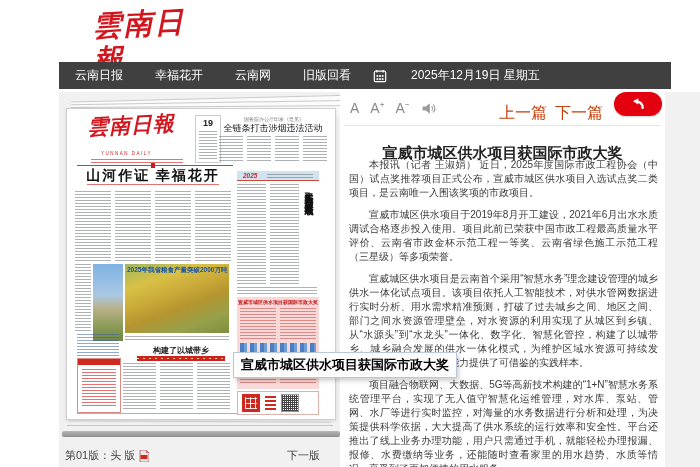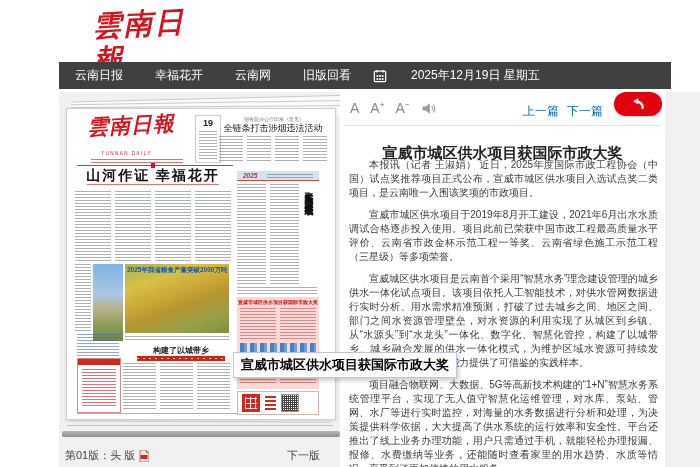--- a/index.html
+++ b/index.html
@@ -105,21 +105,21 @@
   
   .pager-edition{position:absolute;left:6px;top:356px;font-size:11px;color:#444;display:flex;align-items:center;gap:4px;cursor:pointer;}
   .pager-next{position:absolute;left:228px;top:356px;font-size:11px;color:#444;cursor:pointer;}
 
   
   .article-card{position:absolute;left:281px;top:0;width:325px;height:375px;background:#fff;}
   .art-toolbar{position:absolute;left:0;top:0;width:100%;height:34px;}
   .font-btns{position:absolute;left:10px;top:9px;display:flex;align-items:flex-start;gap:11px;color:#8a8a8a;}
   .font-btn{font-size:14px;line-height:14px;cursor:pointer;}
   .speaker{margin-top:1px;cursor:pointer;}
-  .prevnext{position:absolute;right:62px;top:11px;font-size:12px;color:#0369a1;display:flex;gap:8px;align-items:flex-end;}
+  .prevnext{position:absolute;right:62px;top:11px;font-size:16px;color:#c2410c;display:flex;gap:8px;align-items:flex-end;}
   .prevnext span{cursor:pointer;}
   .back-btn{position:absolute;right:3px;top:0px;width:48px;height:24px;background:#e3000f;border-radius:12px;
             display:flex;align-items:center;justify-content:center;cursor:pointer;box-shadow:0 1px 2px rgba(0,0,0,.2);}
   .tb-divider{position:absolute;left:4px;right:4px;top:33px;height:1px;background:#e4e4e4;}
   .art-title{position:absolute;left:10px;right:10px;top:42px;text-align:center;font-size:15px;font-weight:bold;color:#222;}
   .art-body{position:absolute;left:9px;right:7px;top:66px;font-size:10px;line-height:14px;color:#3a3a3a;text-align:justify;}
   .art-body p{margin:0 0 8px;text-indent:2em;}
 
   
   .tooltip{position:absolute;left:233px;top:352px;width:222px;height:24px;background:#fdfdfd;border:1px solid #b9c6de;

